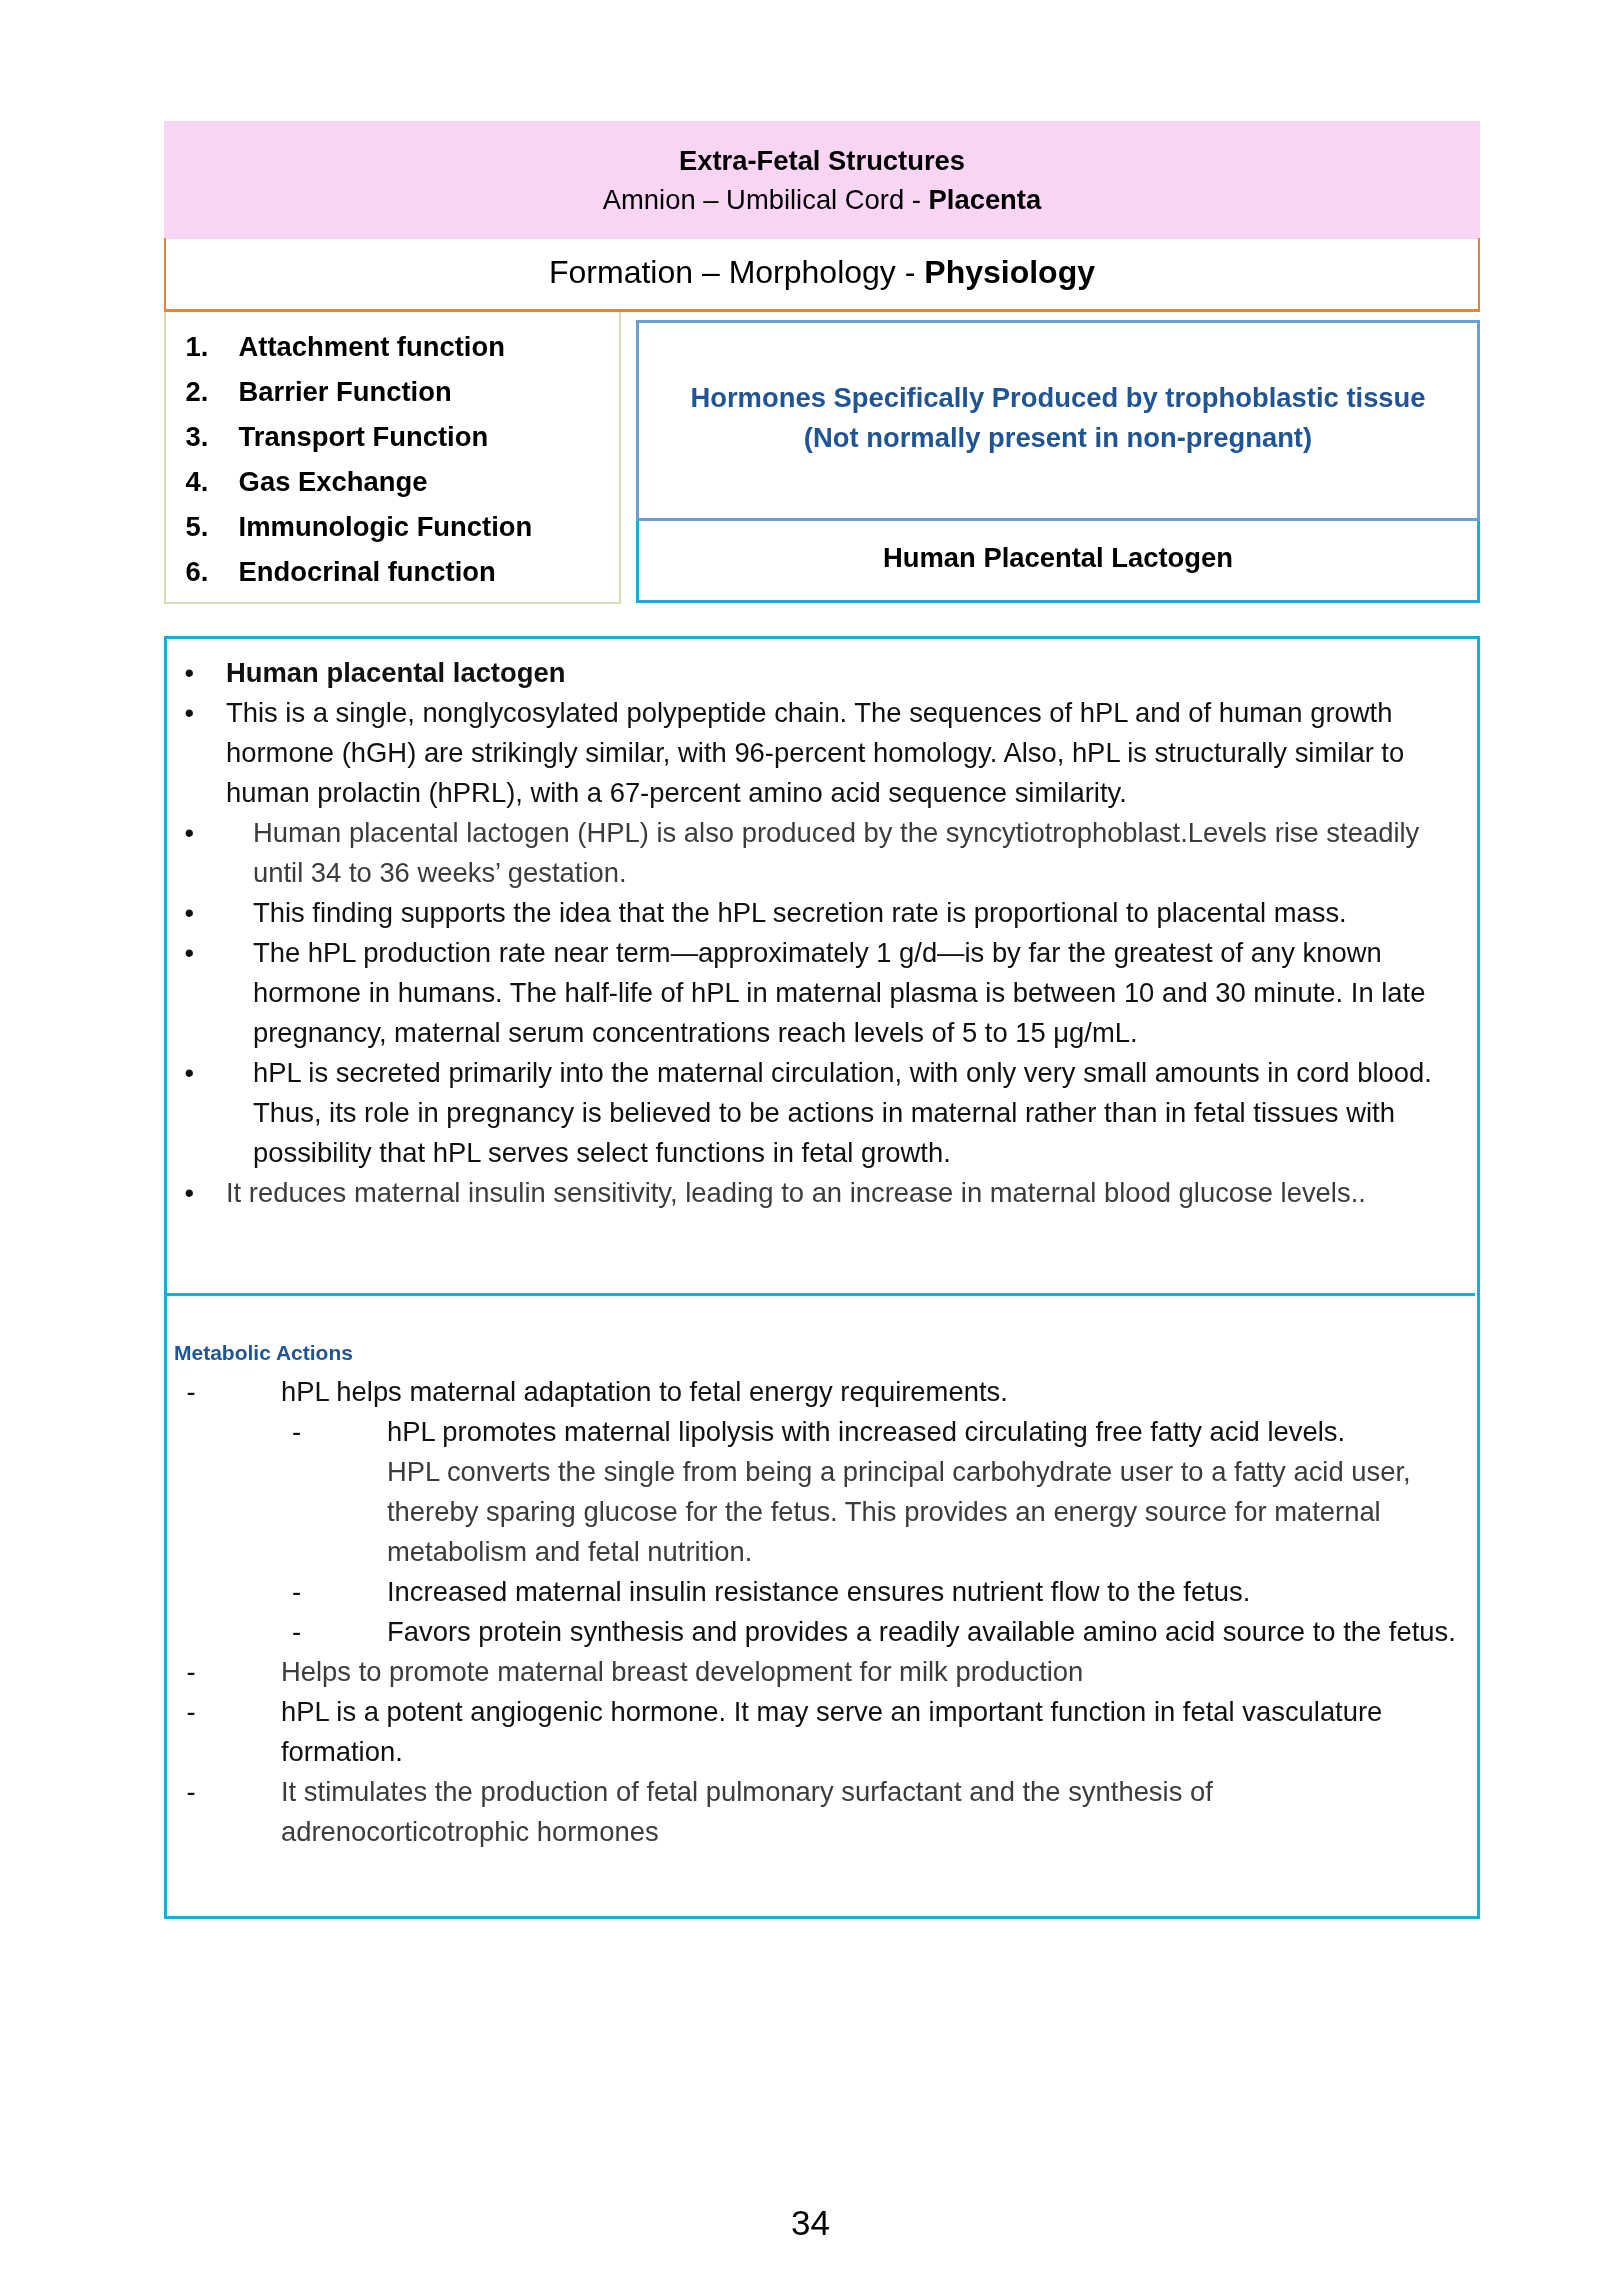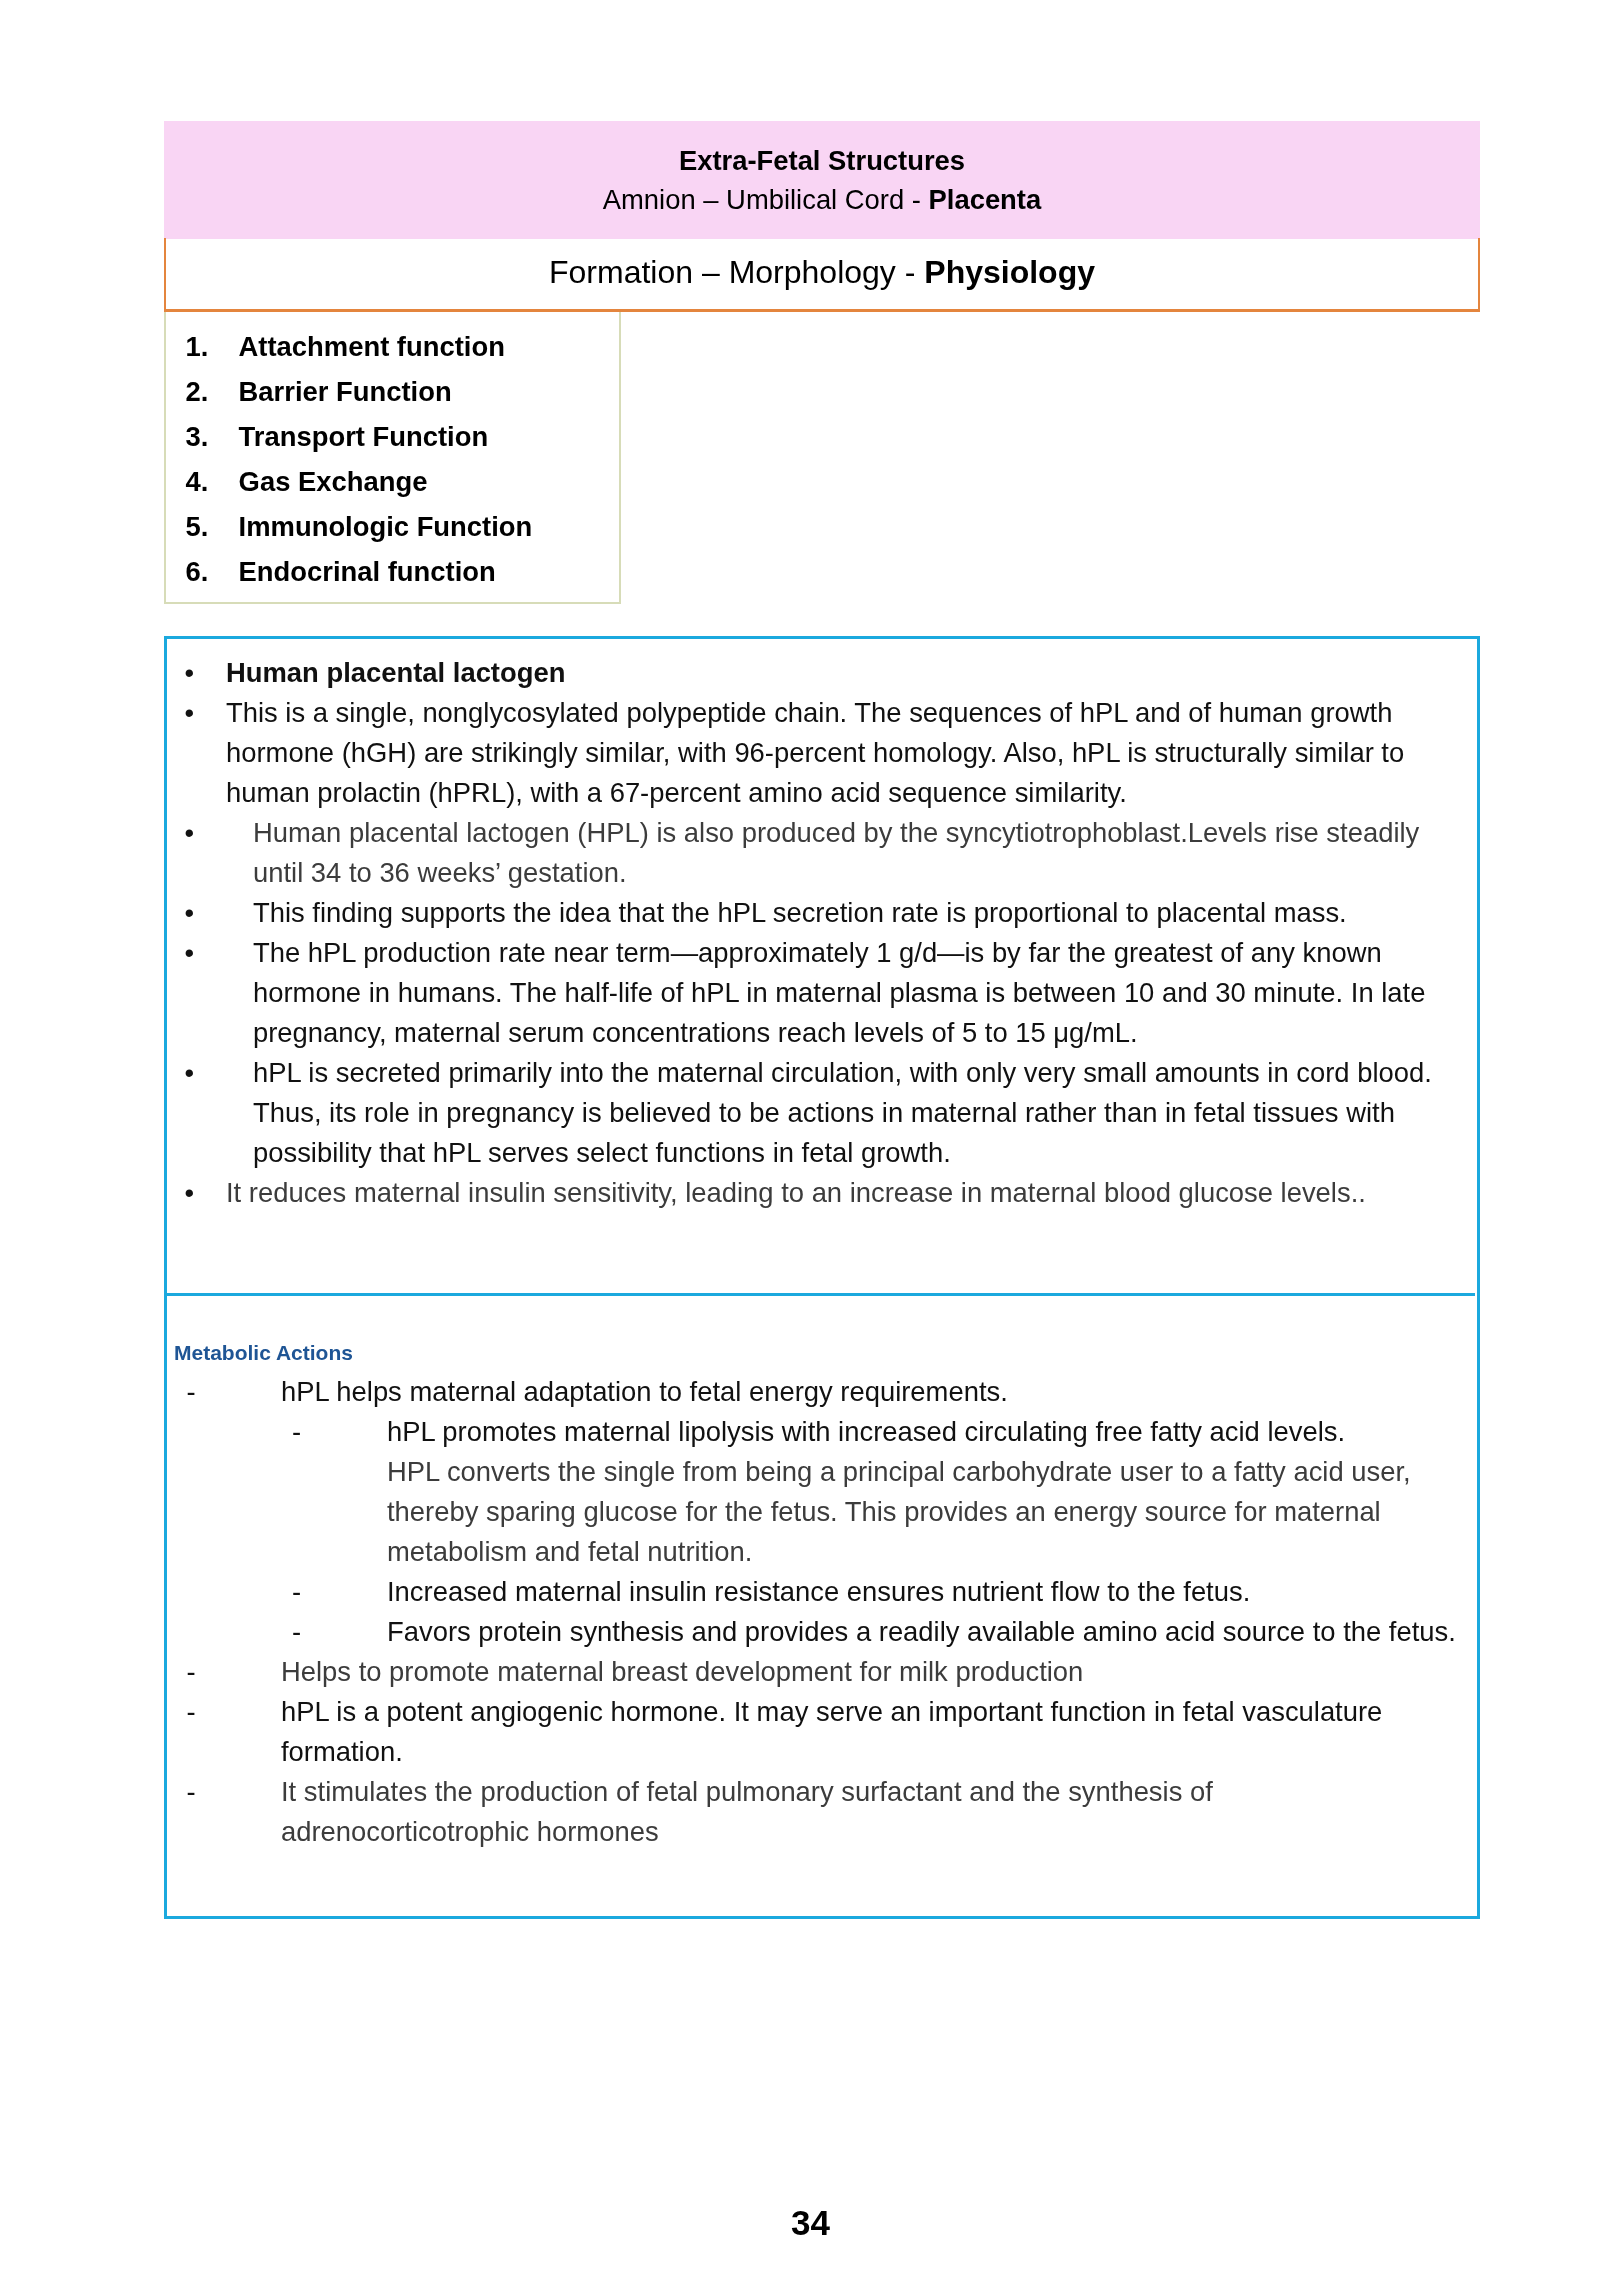--- a/index.html
+++ b/index.html
@@ -88,21 +88,21 @@
   .dash-list li { position: relative; font-size: 27.4px; line-height: 40px; color: #111; }
   .dash-list li .marker { position: absolute; left: 19.6px; top: 0; }
   .dash-list li .txt { display: block; padding-left: 86px; padding-right: 17.6px; margin-left: 28px; }
   .dash-list li.sub .marker { left: 125px; }
   .dash-list li.sub .txt { padding-left: 192px; }
   .dash-list li.grey .txt { color: #3c3c3c; }
   .dash-list .cont { display: block; color: #3c3c3c; }
 
   .page-number {
     position: absolute; left: 0; width: 1621px; top: 2203px; text-align: center;
-    font-size: 35px; font-weight: bold; font-family: "Liberation Sans", sans-serif;
+    font-size: 35px; font-weight: normal; font-family: "Liberation Sans", sans-serif;
   }
 </style>
 </head>
 <body>
 
 <div class="page">
 
   <div class="header-band">
     <div class="title">Extra-Fetal Structures</div>
     <div><span>Amnion – Umbilical Cord - </span><strong>Placenta</strong></div>
@@ -134,20 +134,27 @@
           <span class="num">5.</span>
           <span>Immunologic Function</span>
         </li>
       <li>
           <span class="num">6.</span>
           <span>Endocrinal function</span>
         </li>
     </ol>
   </div>
 
+  <div class="hormone-box">
+    <div class="hormone-top">
+      <div>Hormones Specifically Produced by trophoblastic tissue</div>
+      <div>(Not normally present in non-pregnant)</div>
+    </div>
+    <div class="hormone-bottom">Human Placental Lactogen</div>
+  </div>
 
   <div class="main-box">
     <div class="section-1">
       <ul class="bullets">
         <li class="bold">
             <span class="marker">•</span>
             <span class="txt">Human placental lactogen</span>
           </li>
         <li>
             <span class="marker">•</span>

